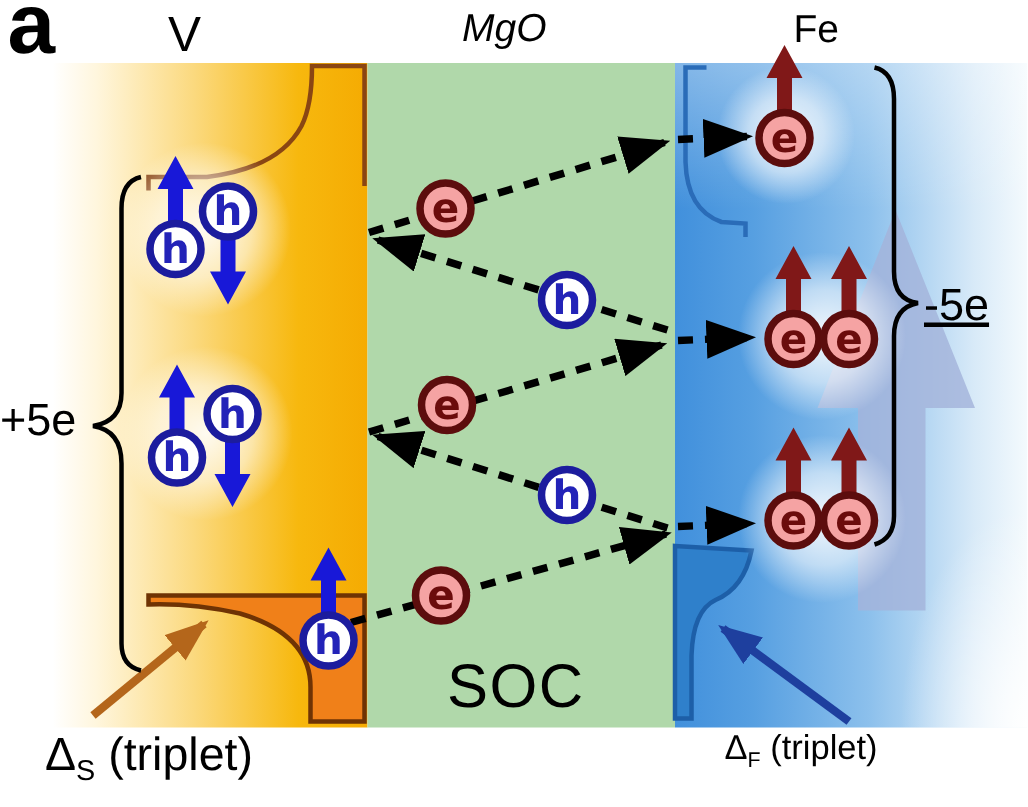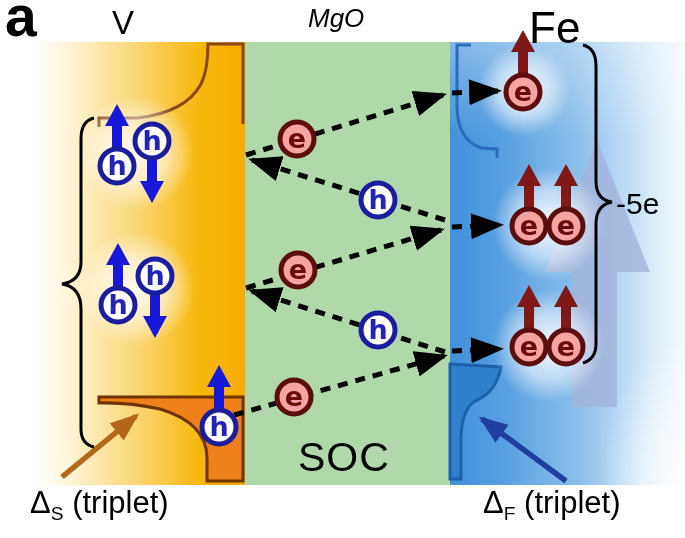--- a/index.html
+++ b/index.html
@@ -11,26 +11,26 @@
   .region-mgo{left:245px;width:205px;background:#b0d8aa;}
   .region-fe{left:450px;width:235px;
     background:
       radial-gradient(ellipse 60% 55% at 100% 100%, rgba(255,255,255,.95), rgba(255,255,255,0) 60%),
       linear-gradient(to bottom, rgba(255,255,255,.35), rgba(255,255,255,0) 22%),
       linear-gradient(to right,#4190dc 0%,#569fe1 22%,#8cc0ec 55%,#d8eaf8 85%,#f4fafd 100%);}
   .lbl{position:absolute;white-space:nowrap;line-height:1;}
   .panel-a{left:5px;top:-12px;font-size:57px;font-weight:bold;}
   .v-label{left:112px;top:6px;font-size:33px;}
   .mgo-label{left:308px;top:5px;font-size:26px;font-style:italic;}
-  .fe-label{left:529px;top:6px;font-size:44px;}
+  .fe-label{left:529px;top:6px;font-size:26px;}
   .plus5e{left:0px;top:266px;font-size:30px;}
-  .minus5e{left:616px;top:189px;font-size:30px;}
+  .minus5e{left:616px;top:189px;font-size:30px;text-decoration:underline;}
   .soc{left:298px;top:437px;font-size:41px;letter-spacing:1px;text-align:right;}
   .delta-s{left:30px;top:487px;font-size:31px;}
-  .delta-f{left:483px;top:487px;font-size:31px;}
+  .delta-f{left:483px;top:487px;font-size:23px;}
   .lbl sub{font-size:0.62em;}
   svg.overlay{position:absolute;left:0;top:0;}
 </style>
 </head>
 <body>
 
 <div class="canvas">
 
   <div class="region region-v"></div>
   <div class="region region-mgo"></div>
@@ -135,17 +135,18 @@
         <text x="529" y="356" text-anchor="middle" font-size="27" font-weight="bold" font-family="&quot;DejaVu Sans&quot;,sans-serif" fill="#6b0c0c">e</text>
         <circle cx="566" cy="347" r="17" fill="#f5a3a3" stroke="#5c0d0d" stroke-width="5"></circle>
         <text x="566" y="356" text-anchor="middle" font-size="27" font-weight="bold" font-family="&quot;DejaVu Sans&quot;,sans-serif" fill="#6b0c0c">e</text>
       </g>
   </svg>
 
   <div class="lbl panel-a">a</div>
   <div class="lbl v-label">V</div>
   <div class="lbl mgo-label">MgO</div>
   <div class="lbl fe-label">Fe</div>
+  <div class="lbl plus5e">+5e</div>
   <div class="lbl minus5e">-5e</div>
   <div class="lbl soc">SOC</div>
   <div class="lbl delta-s"><span>Δ</span><sub>S</sub><span> (triplet)</span></div>
   <div class="lbl delta-f"><span>Δ</span><sub>F</sub><span> (triplet)</span></div>
 </div>
 
 </body></html>

